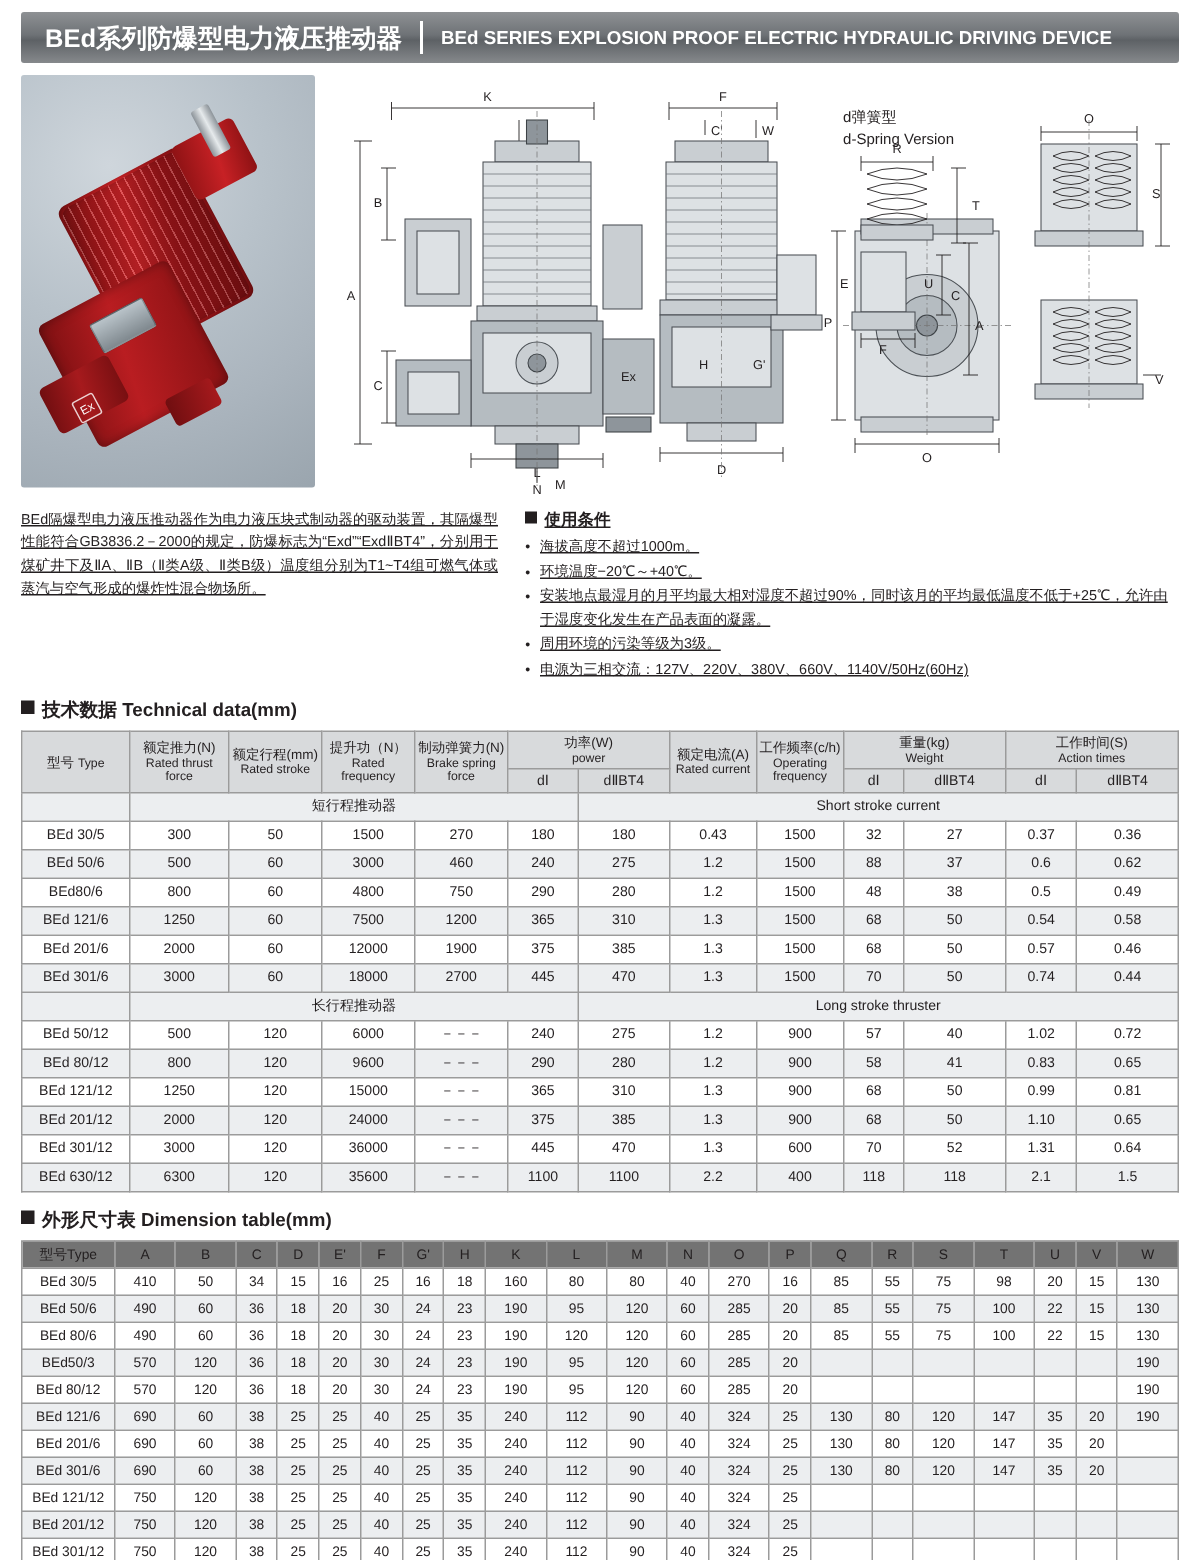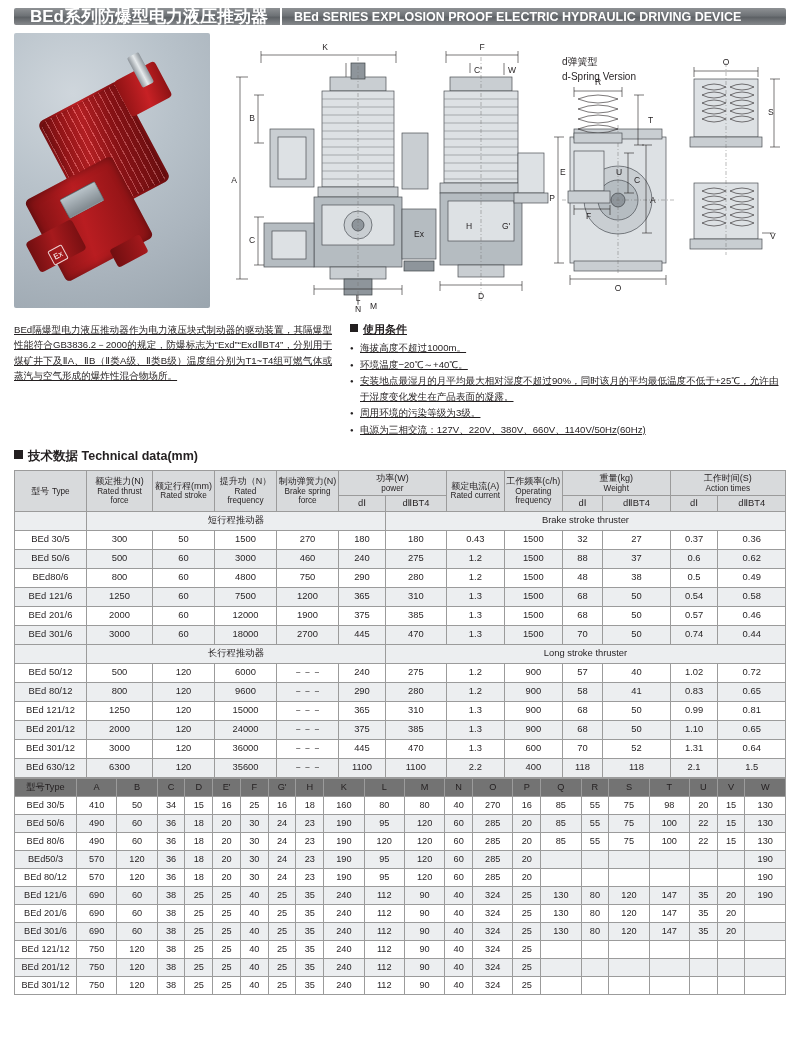--- a/index.html
+++ b/index.html
@@ -8,21 +8,21 @@
     width: 800px; height: 1040px;
     background:#fff;
     font-family: "Liberation Sans", sans-serif;
     color:#231f20;
     font-size: 11px;
   }
   .page { position:relative; width:800px; height:1040px; padding: 8px 14px 0 14px; }
 
   
   .banner {
-    height: 17px;
+    height: 34px;
     background: linear-gradient(to bottom, #8e9194 0%, #6e7276 45%, #5d6165 55%, #86898c 100%);
     border-radius: 2px;
     display:flex; align-items:center;
     color:#fff;
     overflow:hidden;
     position:relative;
   }
   .banner .cn {
     font-size: 17px; font-weight:bold; letter-spacing:0px;
     padding-left: 16px; white-space:nowrap;
@@ -410,21 +410,21 @@
         <th>dⅠ</th>
         <th>dⅡBT4</th>
         <th>dⅠ</th>
         <th>dⅡBT4</th>
       </tr>
     </thead>
     <tbody>
       <tr class="grp">
         <td></td>
         <td colspan="5">短行程推动器</td>
-        <td colspan="7">Brake stroke thruster</td>
+        <td colspan="7">Short stroke current</td>
       </tr>
       <tr>
         <td>BEd 30/5</td>
         <td>300</td>
         <td>50</td>
         <td>1500</td>
         <td>270</td>
         <td>180</td>
         <td>180</td>
         <td>0.43</td>
@@ -601,20 +601,24 @@
         <td>2.2</td>
         <td>400</td>
         <td>118</td>
         <td>118</td>
         <td>2.1</td>
         <td>1.5</td>
       </tr>
     </tbody>
   </table>
 
+  <div class="secTitle">
+    <span class="sqr"></span><span>外形尺寸表</span>
+    <span class="en">Dimension table(mm)</span>
+  </div>
 
   <table class="tdim">
     <thead>
       <tr>
         <th class="model nowrap">型号Type</th>
         <th>A</th>
         <th>B</th>
         <th>C</th>
         <th>D</th>
         <th>E'</th>

